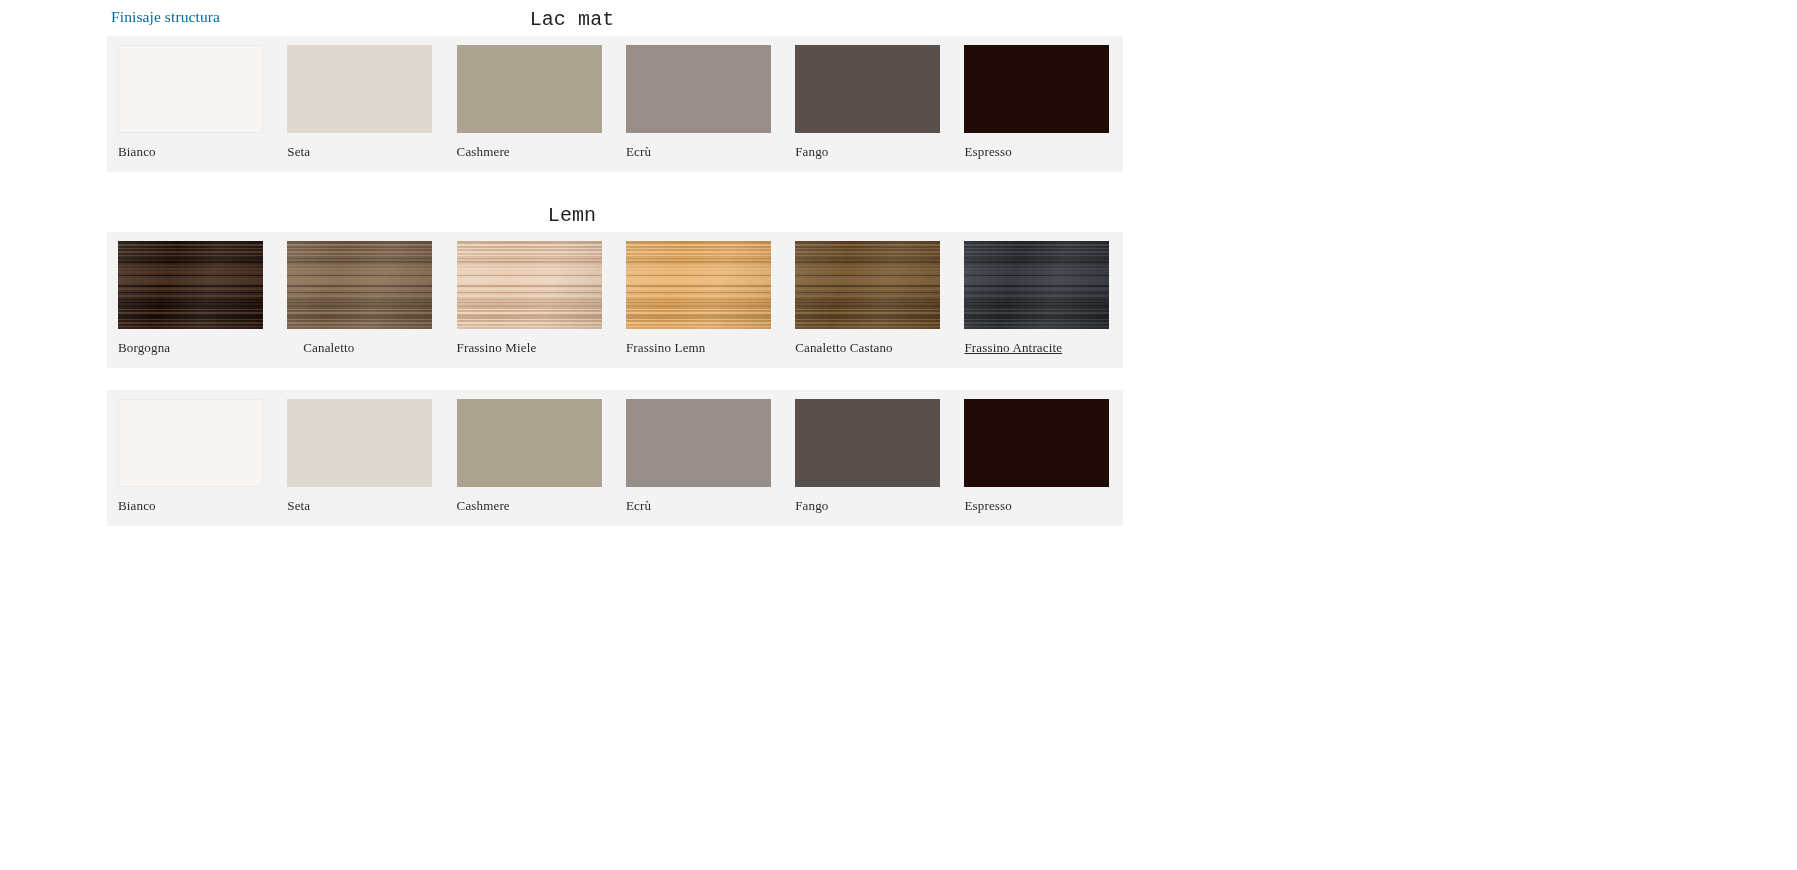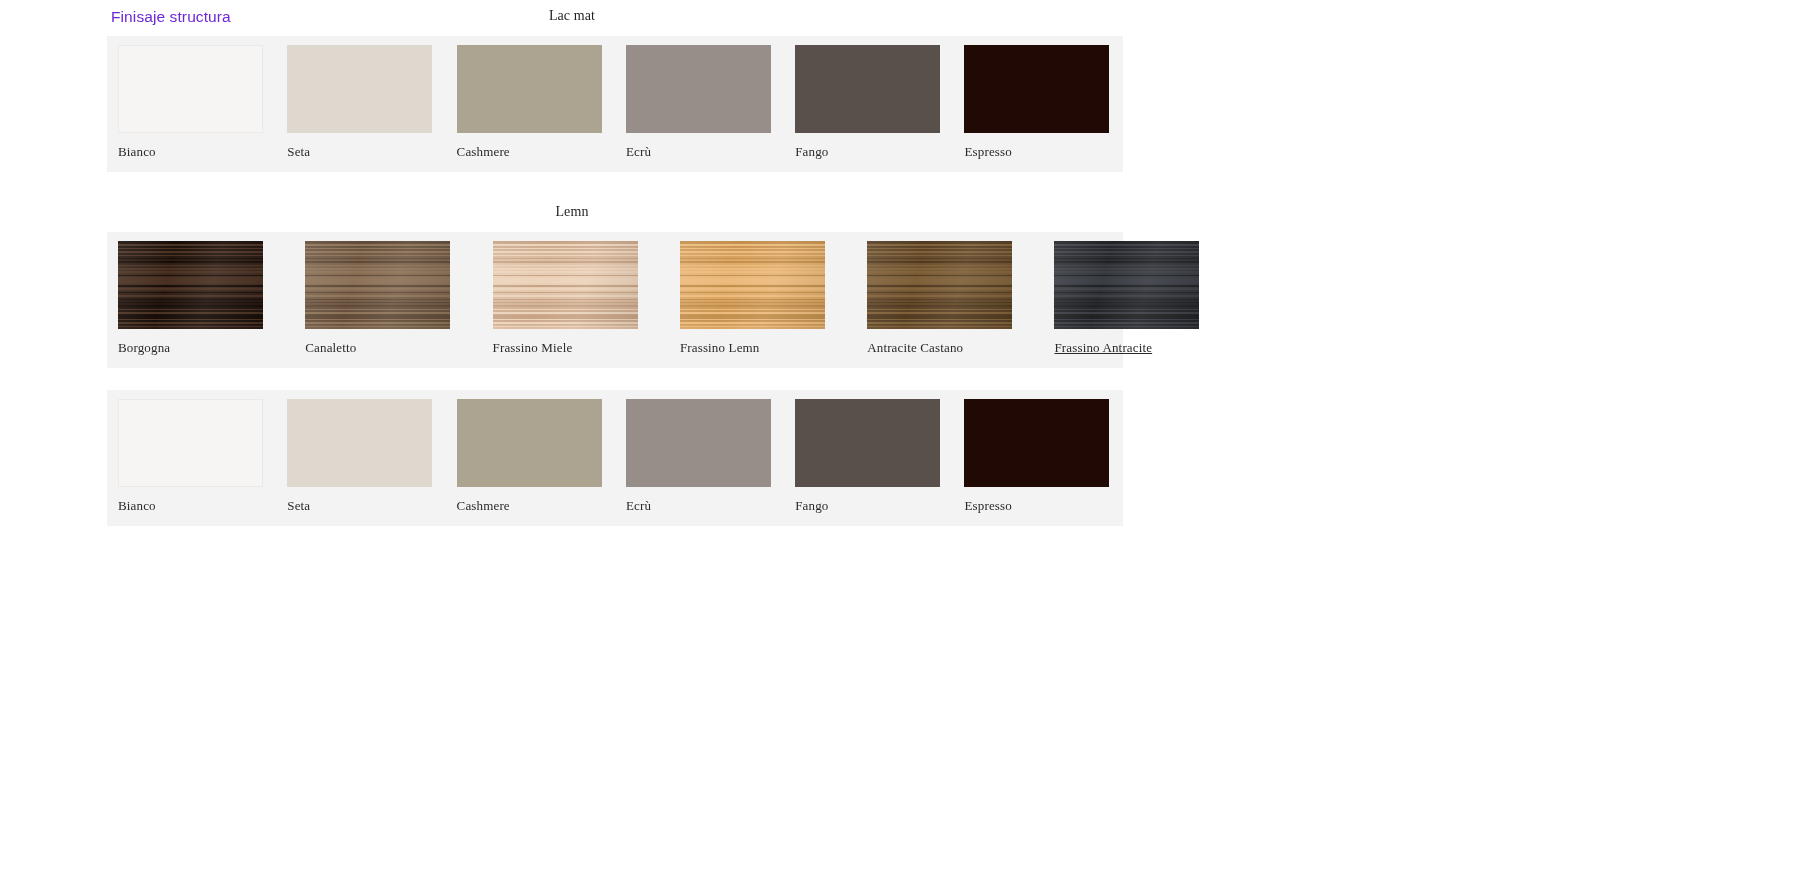--- a/index.html
+++ b/index.html
@@ -24,33 +24,33 @@
 
   
   .section { position: relative; }
   .section-head {
     position: relative;
     height: 36px;
   }
   .page-title {
     position: absolute;
     left: 4px; top: 8px;
-    font-family: Liberation Sans, sans-serif;
+    font-family: Liberation Serif, serif;
     font-size: 15.5px;
     font-weight: 400;
-    color: #6d28d9;
+    color: #0369a1;
     letter-spacing: 0.1px;
     white-space: nowrap;
   }
   .section-title {
     position: absolute;
     left: 0; right: 0; top: 8px;
     text-align: center;
-    font-family: Liberation Serif, serif;
-    font-size: 14px;
+    font-family: Liberation Mono, monospace;
+    font-size: 20px;
     font-weight: 400;
     color: #231f20;
     letter-spacing: 0.1px;
   }
   .section-title.shift { padding-right: 86px; }
 
   .swatch-band {
     position: relative;
     background: #f3f3f3;
     width: 1016px;
@@ -122,40 +122,40 @@
         </div>
       </div>
     </div>
 
     <div class="gap-a"></div>
 
     <div class="section">
       <div class="section-head">
         <div class="section-title shift">Lemn</div>
       </div>
-      <div class="swatch-band" style="background: rgb(243, 243, 243); gap: 18px;">
+      <div class="swatch-band" style="background: rgb(243, 243, 243);">
         <div class="cell">
           <div class="chip wood" style="background-color: rgb(42, 26, 18); background-image: linear-gradient(105deg, rgba(255, 255, 255, 0.1) 0%, rgba(0, 0, 0, 0) 35%, rgba(255, 255, 255, 0.07) 62%, rgba(0, 0, 0, 0.08) 100%), linear-gradient(rgb(22, 12, 7) 0%, rgb(22, 12, 7) 1.73%, transparent 1.73%, transparent 3.85%, rgb(74, 49, 34) 3.85%, rgb(74, 49, 34) 5.58%, transparent 5.58%, transparent 7.69%, rgb(74, 49, 34) 7.69%, rgb(74, 49, 34) 9.42%, transparent 9.42%, transparent 11.54%, rgb(74, 49, 34) 11.54%, rgb(74, 49, 34) 13.27%, transparent 13.27%, transparent 15.38%, rgb(74, 49, 34) 15.38%, rgb(74, 49, 34) 17.12%, transparent 17.12%, transparent 19.23%, rgb(22, 12, 7) 19.23%, rgb(22, 12, 7) 20.96%, transparent 20.96%, transparent 23.08%, rgb(22, 12, 7) 23.08%, rgb(22, 12, 7) 24.81%, transparent 24.81%, transparent 26.92%, rgb(74, 49, 34) 26.92%, rgb(74, 49, 34) 28.65%, transparent 28.65%, transparent 30.77%, rgb(74, 49, 34) 30.77%, rgb(74, 49, 34) 32.5%, transparent 32.5%, transparent 34.62%, rgb(74, 49, 34) 34.62%, rgb(74, 49, 34) 36.35%, transparent 36.35%, transparent 38.46%, rgb(22, 12, 7) 38.46%, rgb(22, 12, 7) 40.19%, transparent 40.19%, transparent 42.31%, rgb(74, 49, 34) 42.31%, rgb(74, 49, 34) 44.04%, transparent 44.04%, transparent 46.15%, rgb(74, 49, 34) 46.15%, rgb(74, 49, 34) 47.88%, transparent 47.88%, transparent 50%, rgb(22, 12, 7) 50%, rgb(22, 12, 7) 51.73%, transparent 51.73%, transparent 53.85%, rgb(74, 49, 34) 53.85%, rgb(74, 49, 34) 55.58%, transparent 55.58%, transparent 57.69%, rgb(22, 12, 7) 57.69%, rgb(22, 12, 7) 59.42%, transparent 59.42%, transparent 61.54%, rgb(74, 49, 34) 61.54%, rgb(74, 49, 34) 63.27%, transparent 63.27%, transparent 65.38%, rgb(22, 12, 7) 65.38%, rgb(22, 12, 7) 67.12%, transparent 67.12%, transparent 69.23%, rgb(22, 12, 7) 69.23%, rgb(22, 12, 7) 70.96%, transparent 70.96%, transparent 73.08%, rgb(22, 12, 7) 73.08%, rgb(22, 12, 7) 74.81%, transparent 74.81%, transparent 76.92%, rgb(74, 49, 34) 76.92%, rgb(74, 49, 34) 78.65%, transparent 78.65%, transparent 80.77%, rgb(74, 49, 34) 80.77%, rgb(74, 49, 34) 82.5%, transparent 82.5%, transparent 84.62%, rgb(22, 12, 7) 84.62%, rgb(22, 12, 7) 86.35%, transparent 86.35%, transparent 88.46%, rgb(74, 49, 34) 88.46%, rgb(74, 49, 34) 90.19%, transparent 90.19%, transparent 92.31%, rgb(74, 49, 34) 92.31%, rgb(74, 49, 34) 94.04%, transparent 94.04%, transparent 96.15%, rgb(74, 49, 34) 96.15%, rgb(74, 49, 34) 97.88%, transparent 97.88%, transparent 100%), linear-gradient(rgb(22, 12, 7) 0%, rgb(42, 26, 18) 22%, rgb(74, 49, 34) 46%, rgb(42, 26, 18) 64%, rgb(22, 12, 7) 88%, rgb(42, 26, 18) 100%); background-size: 100% 100%, 100% 100%, 100% 100%;"></div>
           <div class="chip-label" style="color: rgb(44, 42, 40);">Borgogna</div>
         </div>
         <div class="cell">
           <div class="chip wood" style="background-color: rgb(120, 96, 74); background-image: linear-gradient(105deg, rgba(255, 255, 255, 0.1) 0%, rgba(0, 0, 0, 0) 35%, rgba(255, 255, 255, 0.07) 62%, rgba(0, 0, 0, 0.08) 100%), linear-gradient(rgb(95, 74, 55) 0%, rgb(95, 74, 55) 1.73%, transparent 1.73%, transparent 3.85%, rgb(141, 115, 89) 3.85%, rgb(141, 115, 89) 5.58%, transparent 5.58%, transparent 7.69%, rgb(141, 115, 89) 7.69%, rgb(141, 115, 89) 9.42%, transparent 9.42%, transparent 11.54%, rgb(141, 115, 89) 11.54%, rgb(141, 115, 89) 13.27%, transparent 13.27%, transparent 15.38%, rgb(141, 115, 89) 15.38%, rgb(141, 115, 89) 17.12%, transparent 17.12%, transparent 19.23%, rgb(95, 74, 55) 19.23%, rgb(95, 74, 55) 20.96%, transparent 20.96%, transparent 23.08%, rgb(95, 74, 55) 23.08%, rgb(95, 74, 55) 24.81%, transparent 24.81%, transparent 26.92%, rgb(141, 115, 89) 26.92%, rgb(141, 115, 89) 28.65%, transparent 28.65%, transparent 30.77%, rgb(141, 115, 89) 30.77%, rgb(141, 115, 89) 32.5%, transparent 32.5%, transparent 34.62%, rgb(141, 115, 89) 34.62%, rgb(141, 115, 89) 36.35%, transparent 36.35%, transparent 38.46%, rgb(95, 74, 55) 38.46%, rgb(95, 74, 55) 40.19%, transparent 40.19%, transparent 42.31%, rgb(141, 115, 89) 42.31%, rgb(141, 115, 89) 44.04%, transparent 44.04%, transparent 46.15%, rgb(141, 115, 89) 46.15%, rgb(141, 115, 89) 47.88%, transparent 47.88%, transparent 50%, rgb(95, 74, 55) 50%, rgb(95, 74, 55) 51.73%, transparent 51.73%, transparent 53.85%, rgb(141, 115, 89) 53.85%, rgb(141, 115, 89) 55.58%, transparent 55.58%, transparent 57.69%, rgb(95, 74, 55) 57.69%, rgb(95, 74, 55) 59.42%, transparent 59.42%, transparent 61.54%, rgb(141, 115, 89) 61.54%, rgb(141, 115, 89) 63.27%, transparent 63.27%, transparent 65.38%, rgb(95, 74, 55) 65.38%, rgb(95, 74, 55) 67.12%, transparent 67.12%, transparent 69.23%, rgb(95, 74, 55) 69.23%, rgb(95, 74, 55) 70.96%, transparent 70.96%, transparent 73.08%, rgb(95, 74, 55) 73.08%, rgb(95, 74, 55) 74.81%, transparent 74.81%, transparent 76.92%, rgb(141, 115, 89) 76.92%, rgb(141, 115, 89) 78.65%, transparent 78.65%, transparent 80.77%, rgb(141, 115, 89) 80.77%, rgb(141, 115, 89) 82.5%, transparent 82.5%, transparent 84.62%, rgb(95, 74, 55) 84.62%, rgb(95, 74, 55) 86.35%, transparent 86.35%, transparent 88.46%, rgb(141, 115, 89) 88.46%, rgb(141, 115, 89) 90.19%, transparent 90.19%, transparent 92.31%, rgb(141, 115, 89) 92.31%, rgb(141, 115, 89) 94.04%, transparent 94.04%, transparent 96.15%, rgb(141, 115, 89) 96.15%, rgb(141, 115, 89) 97.88%, transparent 97.88%, transparent 100%), linear-gradient(rgb(95, 74, 55) 0%, rgb(120, 96, 74) 22%, rgb(141, 115, 89) 46%, rgb(120, 96, 74) 64%, rgb(95, 74, 55) 88%, rgb(120, 96, 74) 100%); background-size: 100% 100%, 100% 100%, 100% 100%;"></div>
-          <div class="chip-label" style="color: rgb(44, 42, 40);">Canaletto</div>
+          <div class="chip-label" style="color: rgb(44, 42, 40); margin-left: 16px;">Canaletto</div>
         </div>
         <div class="cell">
           <div class="chip wood" style="background-color: rgb(221, 191, 164); background-image: linear-gradient(105deg, rgba(255, 255, 255, 0.1) 0%, rgba(0, 0, 0, 0) 35%, rgba(255, 255, 255, 0.07) 62%, rgba(0, 0, 0, 0.08) 100%), linear-gradient(rgb(199, 163, 133) 0%, rgb(199, 163, 133) 1.73%, transparent 1.73%, transparent 3.85%, rgb(236, 211, 187) 3.85%, rgb(236, 211, 187) 5.58%, transparent 5.58%, transparent 7.69%, rgb(236, 211, 187) 7.69%, rgb(236, 211, 187) 9.42%, transparent 9.42%, transparent 11.54%, rgb(236, 211, 187) 11.54%, rgb(236, 211, 187) 13.27%, transparent 13.27%, transparent 15.38%, rgb(236, 211, 187) 15.38%, rgb(236, 211, 187) 17.12%, transparent 17.12%, transparent 19.23%, rgb(199, 163, 133) 19.23%, rgb(199, 163, 133) 20.96%, transparent 20.96%, transparent 23.08%, rgb(199, 163, 133) 23.08%, rgb(199, 163, 133) 24.81%, transparent 24.81%, transparent 26.92%, rgb(236, 211, 187) 26.92%, rgb(236, 211, 187) 28.65%, transparent 28.65%, transparent 30.77%, rgb(236, 211, 187) 30.77%, rgb(236, 211, 187) 32.5%, transparent 32.5%, transparent 34.62%, rgb(236, 211, 187) 34.62%, rgb(236, 211, 187) 36.35%, transparent 36.35%, transparent 38.46%, rgb(199, 163, 133) 38.46%, rgb(199, 163, 133) 40.19%, transparent 40.19%, transparent 42.31%, rgb(236, 211, 187) 42.31%, rgb(236, 211, 187) 44.04%, transparent 44.04%, transparent 46.15%, rgb(236, 211, 187) 46.15%, rgb(236, 211, 187) 47.88%, transparent 47.88%, transparent 50%, rgb(199, 163, 133) 50%, rgb(199, 163, 133) 51.73%, transparent 51.73%, transparent 53.85%, rgb(236, 211, 187) 53.85%, rgb(236, 211, 187) 55.58%, transparent 55.58%, transparent 57.69%, rgb(199, 163, 133) 57.69%, rgb(199, 163, 133) 59.42%, transparent 59.42%, transparent 61.54%, rgb(236, 211, 187) 61.54%, rgb(236, 211, 187) 63.27%, transparent 63.27%, transparent 65.38%, rgb(199, 163, 133) 65.38%, rgb(199, 163, 133) 67.12%, transparent 67.12%, transparent 69.23%, rgb(199, 163, 133) 69.23%, rgb(199, 163, 133) 70.96%, transparent 70.96%, transparent 73.08%, rgb(199, 163, 133) 73.08%, rgb(199, 163, 133) 74.81%, transparent 74.81%, transparent 76.92%, rgb(236, 211, 187) 76.92%, rgb(236, 211, 187) 78.65%, transparent 78.65%, transparent 80.77%, rgb(236, 211, 187) 80.77%, rgb(236, 211, 187) 82.5%, transparent 82.5%, transparent 84.62%, rgb(199, 163, 133) 84.62%, rgb(199, 163, 133) 86.35%, transparent 86.35%, transparent 88.46%, rgb(236, 211, 187) 88.46%, rgb(236, 211, 187) 90.19%, transparent 90.19%, transparent 92.31%, rgb(236, 211, 187) 92.31%, rgb(236, 211, 187) 94.04%, transparent 94.04%, transparent 96.15%, rgb(236, 211, 187) 96.15%, rgb(236, 211, 187) 97.88%, transparent 97.88%, transparent 100%), linear-gradient(rgb(199, 163, 133) 0%, rgb(221, 191, 164) 22%, rgb(236, 211, 187) 46%, rgb(221, 191, 164) 64%, rgb(199, 163, 133) 88%, rgb(221, 191, 164) 100%); background-size: 100% 100%, 100% 100%, 100% 100%;"></div>
           <div class="chip-label" style="color: rgb(44, 42, 40);">Frassino Miele</div>
         </div>
         <div class="cell">
           <div class="chip wood" style="background-color: rgb(221, 167, 99); background-image: linear-gradient(105deg, rgba(255, 255, 255, 0.1) 0%, rgba(0, 0, 0, 0) 35%, rgba(255, 255, 255, 0.07) 62%, rgba(0, 0, 0, 0.08) 100%), linear-gradient(rgb(194, 142, 76) 0%, rgb(194, 142, 76) 1.73%, transparent 1.73%, transparent 3.85%, rgb(236, 186, 124) 3.85%, rgb(236, 186, 124) 5.58%, transparent 5.58%, transparent 7.69%, rgb(236, 186, 124) 7.69%, rgb(236, 186, 124) 9.42%, transparent 9.42%, transparent 11.54%, rgb(236, 186, 124) 11.54%, rgb(236, 186, 124) 13.27%, transparent 13.27%, transparent 15.38%, rgb(236, 186, 124) 15.38%, rgb(236, 186, 124) 17.12%, transparent 17.12%, transparent 19.23%, rgb(194, 142, 76) 19.23%, rgb(194, 142, 76) 20.96%, transparent 20.96%, transparent 23.08%, rgb(194, 142, 76) 23.08%, rgb(194, 142, 76) 24.81%, transparent 24.81%, transparent 26.92%, rgb(236, 186, 124) 26.92%, rgb(236, 186, 124) 28.65%, transparent 28.65%, transparent 30.77%, rgb(236, 186, 124) 30.77%, rgb(236, 186, 124) 32.5%, transparent 32.5%, transparent 34.62%, rgb(236, 186, 124) 34.62%, rgb(236, 186, 124) 36.35%, transparent 36.35%, transparent 38.46%, rgb(194, 142, 76) 38.46%, rgb(194, 142, 76) 40.19%, transparent 40.19%, transparent 42.31%, rgb(236, 186, 124) 42.31%, rgb(236, 186, 124) 44.04%, transparent 44.04%, transparent 46.15%, rgb(236, 186, 124) 46.15%, rgb(236, 186, 124) 47.88%, transparent 47.88%, transparent 50%, rgb(194, 142, 76) 50%, rgb(194, 142, 76) 51.73%, transparent 51.73%, transparent 53.85%, rgb(236, 186, 124) 53.85%, rgb(236, 186, 124) 55.58%, transparent 55.58%, transparent 57.69%, rgb(194, 142, 76) 57.69%, rgb(194, 142, 76) 59.42%, transparent 59.42%, transparent 61.54%, rgb(236, 186, 124) 61.54%, rgb(236, 186, 124) 63.27%, transparent 63.27%, transparent 65.38%, rgb(194, 142, 76) 65.38%, rgb(194, 142, 76) 67.12%, transparent 67.12%, transparent 69.23%, rgb(194, 142, 76) 69.23%, rgb(194, 142, 76) 70.96%, transparent 70.96%, transparent 73.08%, rgb(194, 142, 76) 73.08%, rgb(194, 142, 76) 74.81%, transparent 74.81%, transparent 76.92%, rgb(236, 186, 124) 76.92%, rgb(236, 186, 124) 78.65%, transparent 78.65%, transparent 80.77%, rgb(236, 186, 124) 80.77%, rgb(236, 186, 124) 82.5%, transparent 82.5%, transparent 84.62%, rgb(194, 142, 76) 84.62%, rgb(194, 142, 76) 86.35%, transparent 86.35%, transparent 88.46%, rgb(236, 186, 124) 88.46%, rgb(236, 186, 124) 90.19%, transparent 90.19%, transparent 92.31%, rgb(236, 186, 124) 92.31%, rgb(236, 186, 124) 94.04%, transparent 94.04%, transparent 96.15%, rgb(236, 186, 124) 96.15%, rgb(236, 186, 124) 97.88%, transparent 97.88%, transparent 100%), linear-gradient(rgb(194, 142, 76) 0%, rgb(221, 167, 99) 22%, rgb(236, 186, 124) 46%, rgb(221, 167, 99) 64%, rgb(194, 142, 76) 88%, rgb(221, 167, 99) 100%); background-size: 100% 100%, 100% 100%, 100% 100%;"></div>
           <div class="chip-label" style="color: rgb(44, 42, 40);">Frassino Lemn</div>
         </div>
         <div class="cell">
           <div class="chip wood" style="background-color: rgb(106, 78, 45); background-image: linear-gradient(105deg, rgba(255, 255, 255, 0.1) 0%, rgba(0, 0, 0, 0) 35%, rgba(255, 255, 255, 0.07) 62%, rgba(0, 0, 0, 0.08) 100%), linear-gradient(rgb(81, 58, 32) 0%, rgb(81, 58, 32) 1.73%, transparent 1.73%, transparent 3.85%, rgb(127, 97, 57) 3.85%, rgb(127, 97, 57) 5.58%, transparent 5.58%, transparent 7.69%, rgb(127, 97, 57) 7.69%, rgb(127, 97, 57) 9.42%, transparent 9.42%, transparent 11.54%, rgb(127, 97, 57) 11.54%, rgb(127, 97, 57) 13.27%, transparent 13.27%, transparent 15.38%, rgb(127, 97, 57) 15.38%, rgb(127, 97, 57) 17.12%, transparent 17.12%, transparent 19.23%, rgb(81, 58, 32) 19.23%, rgb(81, 58, 32) 20.96%, transparent 20.96%, transparent 23.08%, rgb(81, 58, 32) 23.08%, rgb(81, 58, 32) 24.81%, transparent 24.81%, transparent 26.92%, rgb(127, 97, 57) 26.92%, rgb(127, 97, 57) 28.65%, transparent 28.65%, transparent 30.77%, rgb(127, 97, 57) 30.77%, rgb(127, 97, 57) 32.5%, transparent 32.5%, transparent 34.62%, rgb(127, 97, 57) 34.62%, rgb(127, 97, 57) 36.35%, transparent 36.35%, transparent 38.46%, rgb(81, 58, 32) 38.46%, rgb(81, 58, 32) 40.19%, transparent 40.19%, transparent 42.31%, rgb(127, 97, 57) 42.31%, rgb(127, 97, 57) 44.04%, transparent 44.04%, transparent 46.15%, rgb(127, 97, 57) 46.15%, rgb(127, 97, 57) 47.88%, transparent 47.88%, transparent 50%, rgb(81, 58, 32) 50%, rgb(81, 58, 32) 51.73%, transparent 51.73%, transparent 53.85%, rgb(127, 97, 57) 53.85%, rgb(127, 97, 57) 55.58%, transparent 55.58%, transparent 57.69%, rgb(81, 58, 32) 57.69%, rgb(81, 58, 32) 59.42%, transparent 59.42%, transparent 61.54%, rgb(127, 97, 57) 61.54%, rgb(127, 97, 57) 63.27%, transparent 63.27%, transparent 65.38%, rgb(81, 58, 32) 65.38%, rgb(81, 58, 32) 67.12%, transparent 67.12%, transparent 69.23%, rgb(81, 58, 32) 69.23%, rgb(81, 58, 32) 70.96%, transparent 70.96%, transparent 73.08%, rgb(81, 58, 32) 73.08%, rgb(81, 58, 32) 74.81%, transparent 74.81%, transparent 76.92%, rgb(127, 97, 57) 76.92%, rgb(127, 97, 57) 78.65%, transparent 78.65%, transparent 80.77%, rgb(127, 97, 57) 80.77%, rgb(127, 97, 57) 82.5%, transparent 82.5%, transparent 84.62%, rgb(81, 58, 32) 84.62%, rgb(81, 58, 32) 86.35%, transparent 86.35%, transparent 88.46%, rgb(127, 97, 57) 88.46%, rgb(127, 97, 57) 90.19%, transparent 90.19%, transparent 92.31%, rgb(127, 97, 57) 92.31%, rgb(127, 97, 57) 94.04%, transparent 94.04%, transparent 96.15%, rgb(127, 97, 57) 96.15%, rgb(127, 97, 57) 97.88%, transparent 97.88%, transparent 100%), linear-gradient(rgb(81, 58, 32) 0%, rgb(106, 78, 45) 22%, rgb(127, 97, 57) 46%, rgb(106, 78, 45) 64%, rgb(81, 58, 32) 88%, rgb(106, 78, 45) 100%); background-size: 100% 100%, 100% 100%, 100% 100%;"></div>
-          <div class="chip-label" style="color: rgb(44, 42, 40);">Antracite Castano</div>
+          <div class="chip-label" style="color: rgb(44, 42, 40);">Canaletto Castano</div>
         </div>
         <div class="cell">
           <div class="chip wood" style="background-color: rgb(44, 46, 51); background-image: linear-gradient(105deg, rgba(255, 255, 255, 0.1) 0%, rgba(0, 0, 0, 0) 35%, rgba(255, 255, 255, 0.07) 62%, rgba(0, 0, 0, 0.08) 100%), linear-gradient(rgb(31, 33, 37) 0%, rgb(31, 33, 37) 1.73%, transparent 1.73%, transparent 3.85%, rgb(59, 62, 69) 3.85%, rgb(59, 62, 69) 5.58%, transparent 5.58%, transparent 7.69%, rgb(59, 62, 69) 7.69%, rgb(59, 62, 69) 9.42%, transparent 9.42%, transparent 11.54%, rgb(59, 62, 69) 11.54%, rgb(59, 62, 69) 13.27%, transparent 13.27%, transparent 15.38%, rgb(59, 62, 69) 15.38%, rgb(59, 62, 69) 17.12%, transparent 17.12%, transparent 19.23%, rgb(31, 33, 37) 19.23%, rgb(31, 33, 37) 20.96%, transparent 20.96%, transparent 23.08%, rgb(31, 33, 37) 23.08%, rgb(31, 33, 37) 24.81%, transparent 24.81%, transparent 26.92%, rgb(59, 62, 69) 26.92%, rgb(59, 62, 69) 28.65%, transparent 28.65%, transparent 30.77%, rgb(59, 62, 69) 30.77%, rgb(59, 62, 69) 32.5%, transparent 32.5%, transparent 34.62%, rgb(59, 62, 69) 34.62%, rgb(59, 62, 69) 36.35%, transparent 36.35%, transparent 38.46%, rgb(31, 33, 37) 38.46%, rgb(31, 33, 37) 40.19%, transparent 40.19%, transparent 42.31%, rgb(59, 62, 69) 42.31%, rgb(59, 62, 69) 44.04%, transparent 44.04%, transparent 46.15%, rgb(59, 62, 69) 46.15%, rgb(59, 62, 69) 47.88%, transparent 47.88%, transparent 50%, rgb(31, 33, 37) 50%, rgb(31, 33, 37) 51.73%, transparent 51.73%, transparent 53.85%, rgb(59, 62, 69) 53.85%, rgb(59, 62, 69) 55.58%, transparent 55.58%, transparent 57.69%, rgb(31, 33, 37) 57.69%, rgb(31, 33, 37) 59.42%, transparent 59.42%, transparent 61.54%, rgb(59, 62, 69) 61.54%, rgb(59, 62, 69) 63.27%, transparent 63.27%, transparent 65.38%, rgb(31, 33, 37) 65.38%, rgb(31, 33, 37) 67.12%, transparent 67.12%, transparent 69.23%, rgb(31, 33, 37) 69.23%, rgb(31, 33, 37) 70.96%, transparent 70.96%, transparent 73.08%, rgb(31, 33, 37) 73.08%, rgb(31, 33, 37) 74.81%, transparent 74.81%, transparent 76.92%, rgb(59, 62, 69) 76.92%, rgb(59, 62, 69) 78.65%, transparent 78.65%, transparent 80.77%, rgb(59, 62, 69) 80.77%, rgb(59, 62, 69) 82.5%, transparent 82.5%, transparent 84.62%, rgb(31, 33, 37) 84.62%, rgb(31, 33, 37) 86.35%, transparent 86.35%, transparent 88.46%, rgb(59, 62, 69) 88.46%, rgb(59, 62, 69) 90.19%, transparent 90.19%, transparent 92.31%, rgb(59, 62, 69) 92.31%, rgb(59, 62, 69) 94.04%, transparent 94.04%, transparent 96.15%, rgb(59, 62, 69) 96.15%, rgb(59, 62, 69) 97.88%, transparent 97.88%, transparent 100%), linear-gradient(rgb(31, 33, 37) 0%, rgb(44, 46, 51) 22%, rgb(59, 62, 69) 46%, rgb(44, 46, 51) 64%, rgb(31, 33, 37) 88%, rgb(44, 46, 51) 100%); background-size: 100% 100%, 100% 100%, 100% 100%;"></div>
           <div class="chip-label" style="color: rgb(44, 42, 40); text-decoration: underline;">Frassino Antracite</div>
         </div>
       </div>
     </div>
 
     <div class="gap-b"></div>
 

